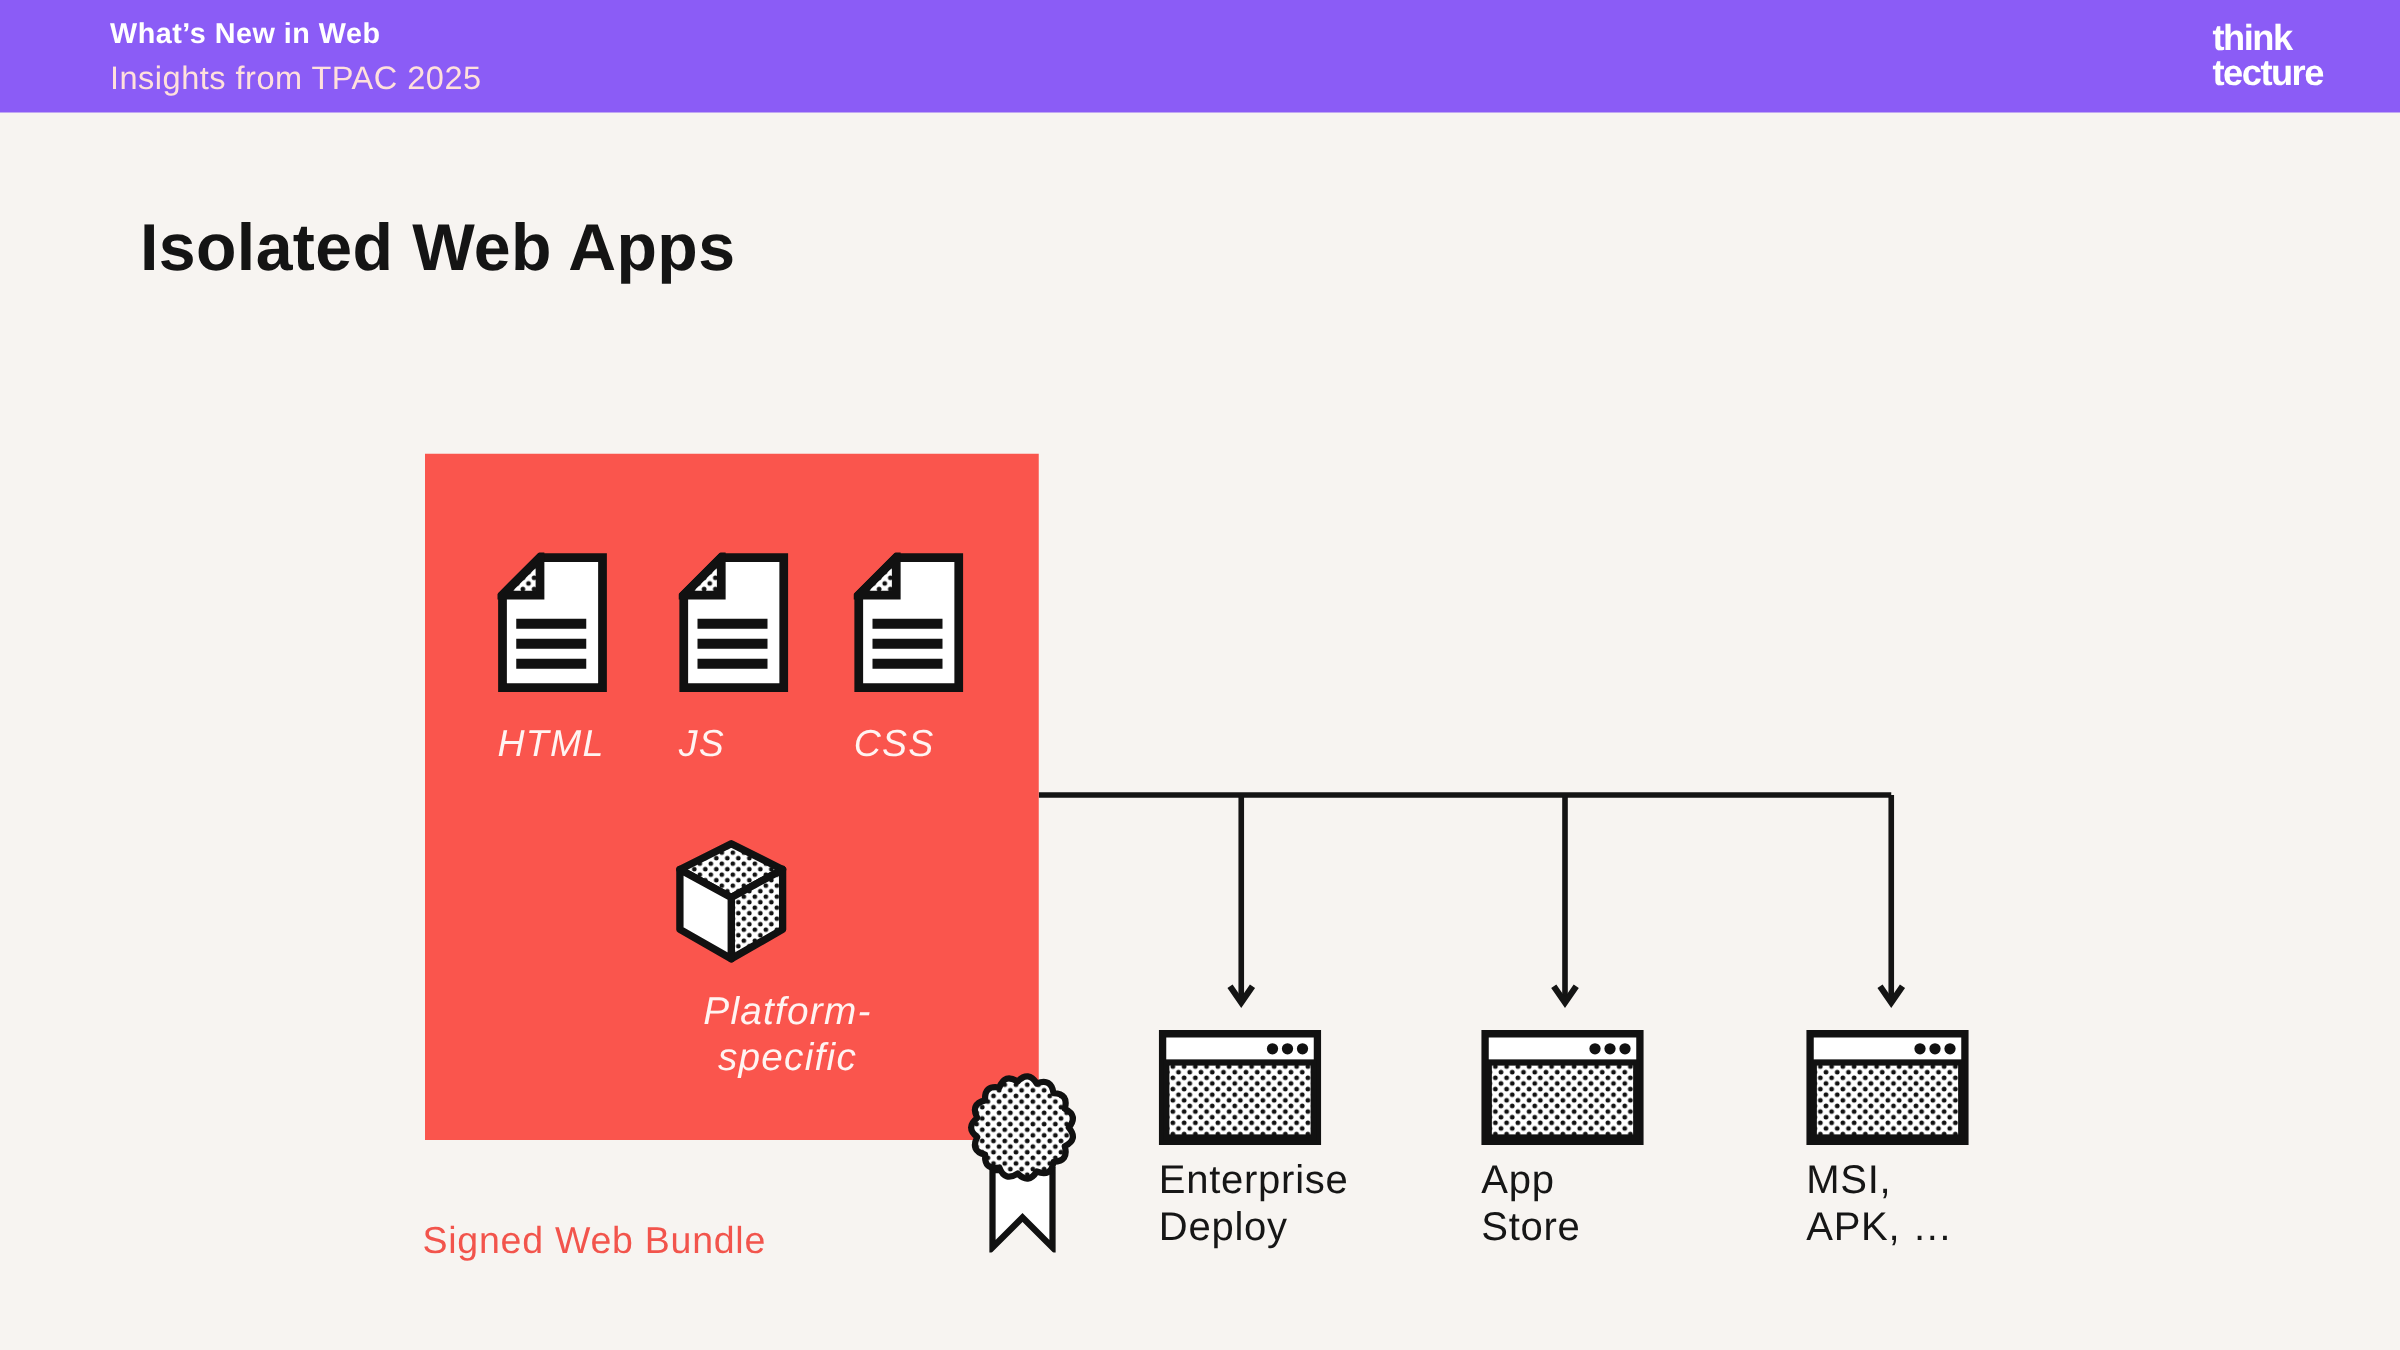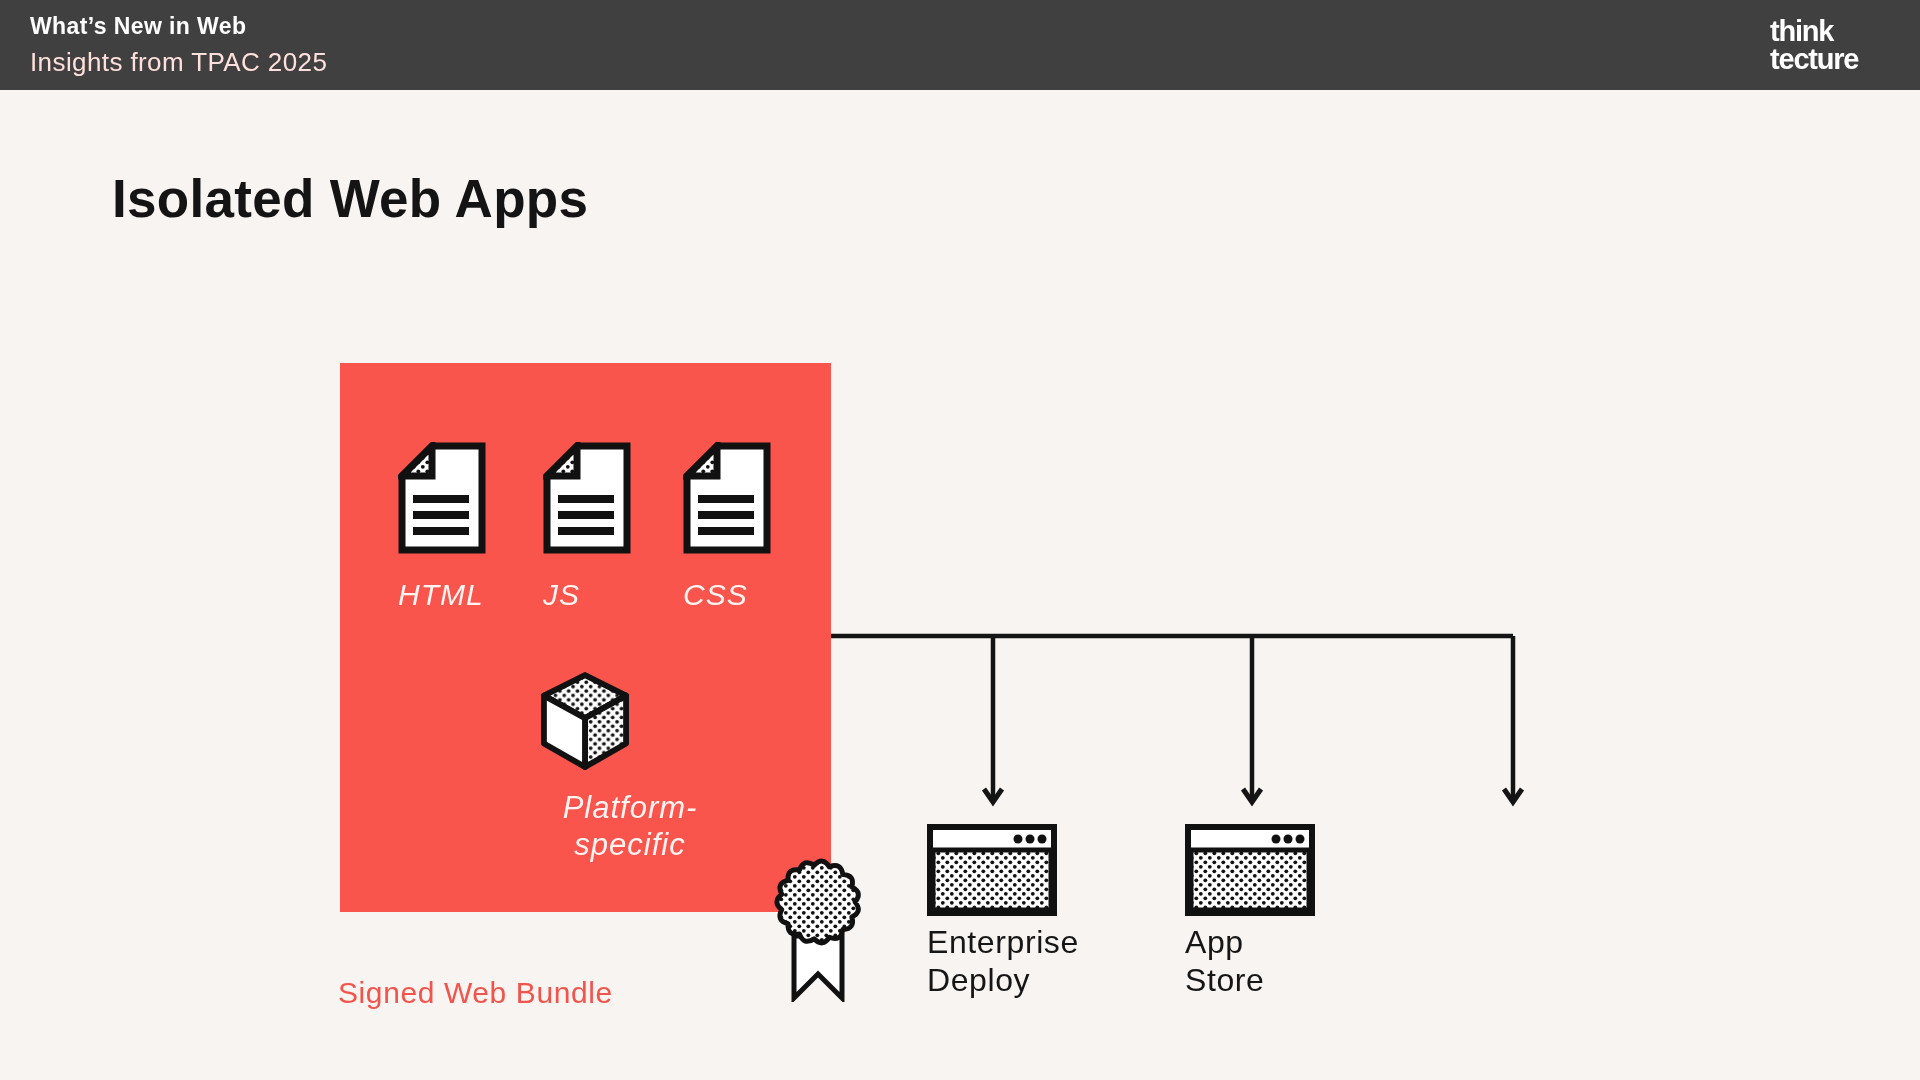--- a/index.html
+++ b/index.html
@@ -5,22 +5,22 @@
   html,body{margin:0;padding:0;background:#F7F4F1;}
   .slide{
     position:relative;width:1920px;height:1080px;overflow:hidden;
     background:#F7F4F1;
     font-family:"Liberation Sans","DejaVu Sans",sans-serif;
     color:#161616;
   }
   
   .header{
     position:absolute;left:0;top:0;width:1920px;height:90px;
-    background:#404040;display:flex;flex-direction:column;justify-content:center;
-    padding-left:30px;box-sizing:border-box;gap:7px;
+    background:#8b5cf6;display:flex;flex-direction:column;justify-content:center;
+    padding-left:88px;box-sizing:border-box;gap:7px;
   }
   .header-title{font-size:23px;font-weight:bold;color:#FFFFFF;letter-spacing:.4px;}
   .header-subtitle{font-size:26px;font-weight:normal;color:#FFE0DC;letter-spacing:.4px;}
   .logo{
     position:absolute;left:1770px;top:17px;color:#FFFFFF;font-weight:bold;
     font-size:29px;line-height:28px;letter-spacing:-1.2px;
   }
   
   .slide-title{
     position:absolute;left:112px;top:168px;font-size:53px;font-weight:800;
@@ -166,14 +166,25 @@
       <rect x="3" y="3" width="124" height="86" fill="#FFFFFF" stroke="#111111" stroke-width="6"></rect>
       <rect x="6" y="26" width="118" height="60" fill="url(#ht)" stroke="#111111" stroke-width="5"></rect>
       <circle cx="91" cy="15" r="4.5" fill="#111111"></circle>
       <circle cx="103" cy="15" r="4.5" fill="#111111"></circle>
       <circle cx="115" cy="15" r="4.5" fill="#111111"></circle>
     </svg>
     <div class="target-label">App
 Store</div>
   </div>
 
+  <div class="target target-3">
+    <svg width="130" height="92" viewBox="0 0 130 92">
+      <rect x="3" y="3" width="124" height="86" fill="#FFFFFF" stroke="#111111" stroke-width="6"></rect>
+      <rect x="6" y="26" width="118" height="60" fill="url(#ht)" stroke="#111111" stroke-width="5"></rect>
+      <circle cx="91" cy="15" r="4.5" fill="#111111"></circle>
+      <circle cx="103" cy="15" r="4.5" fill="#111111"></circle>
+      <circle cx="115" cy="15" r="4.5" fill="#111111"></circle>
+    </svg>
+    <div class="target-label">MSI,
+APK, …</div>
+  </div>
 
 </div>
 
 </body></html>

